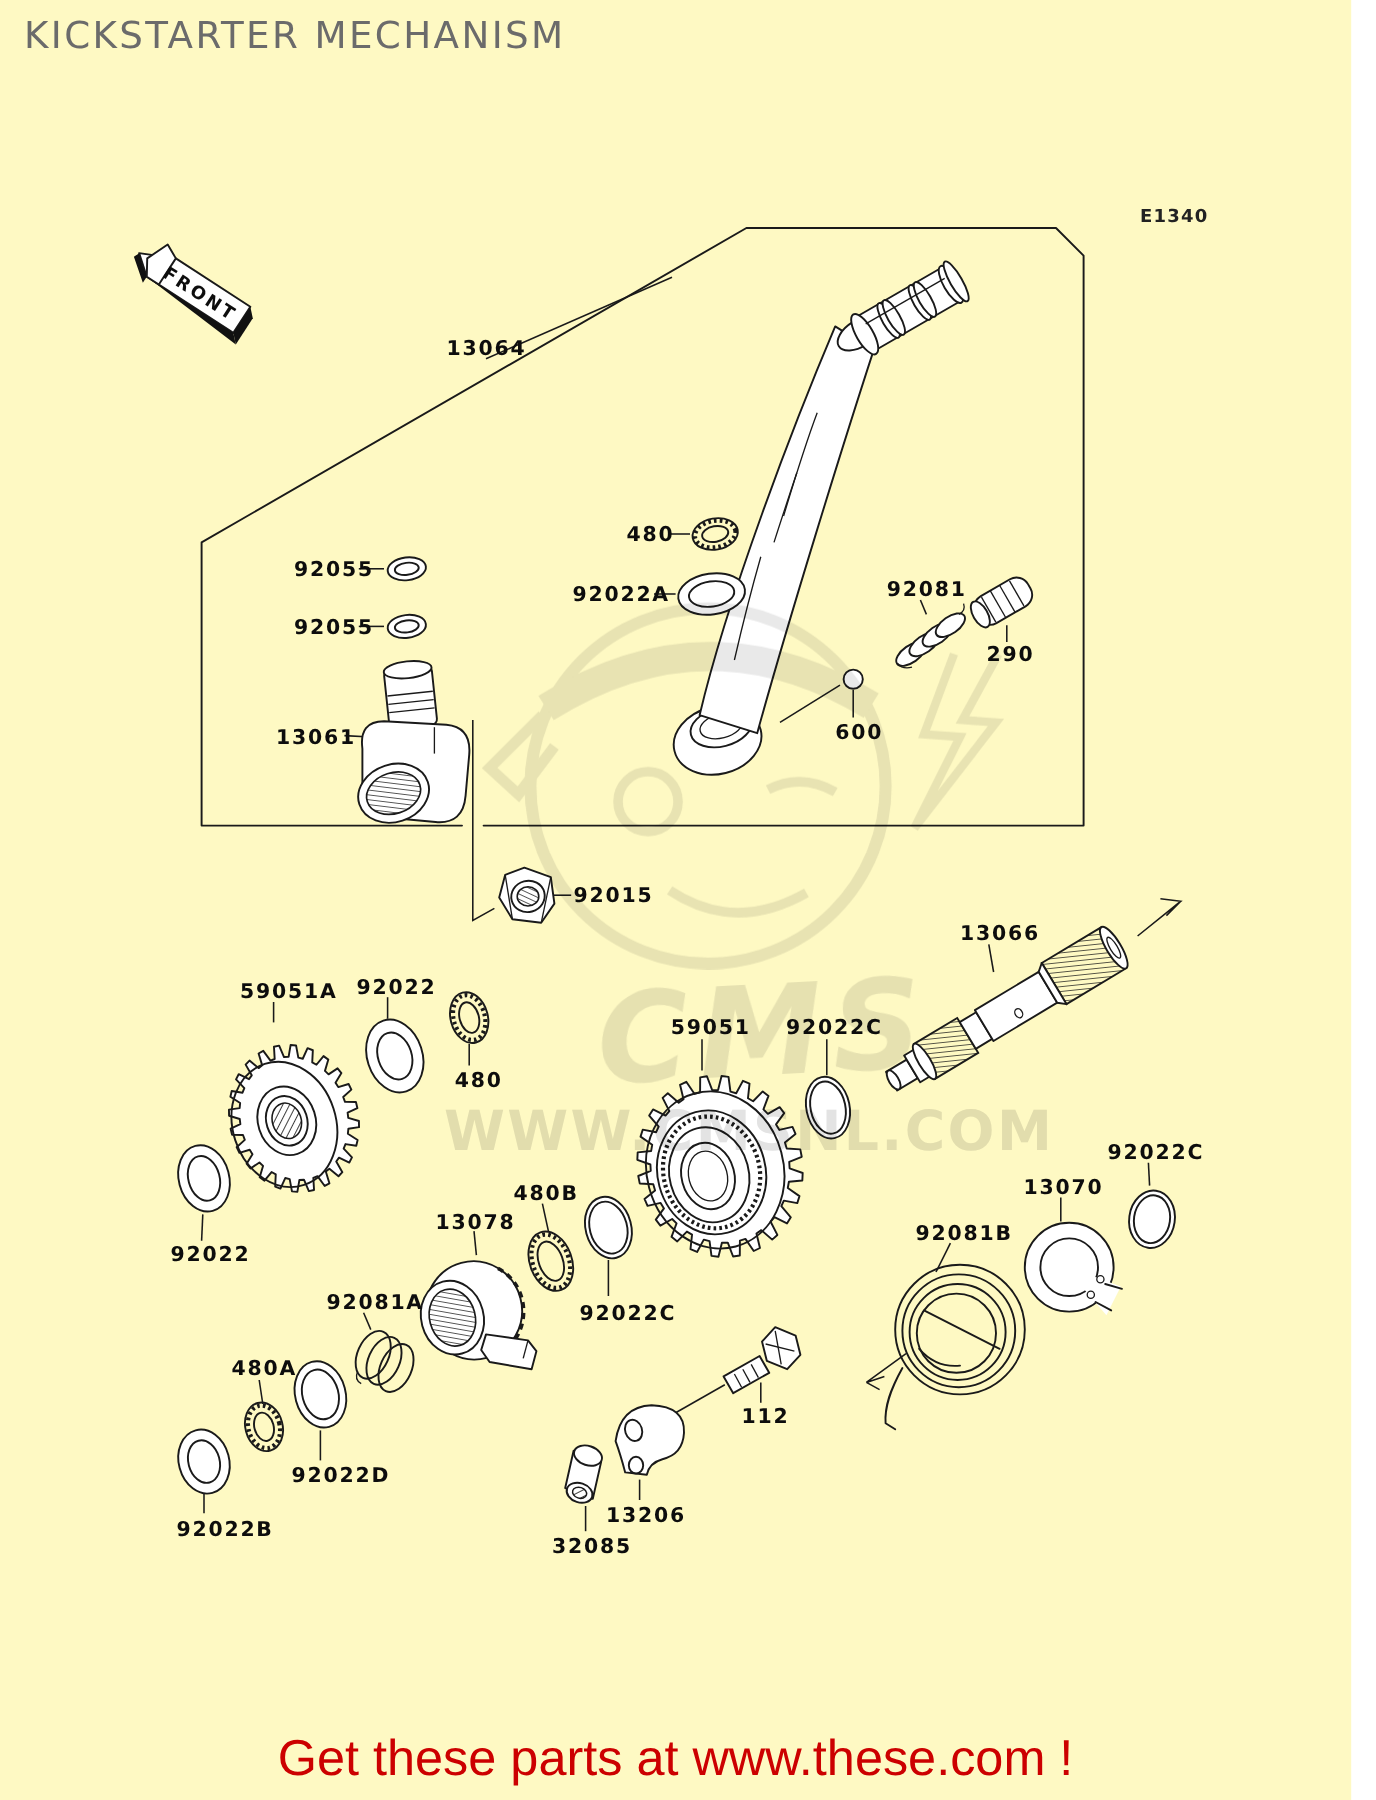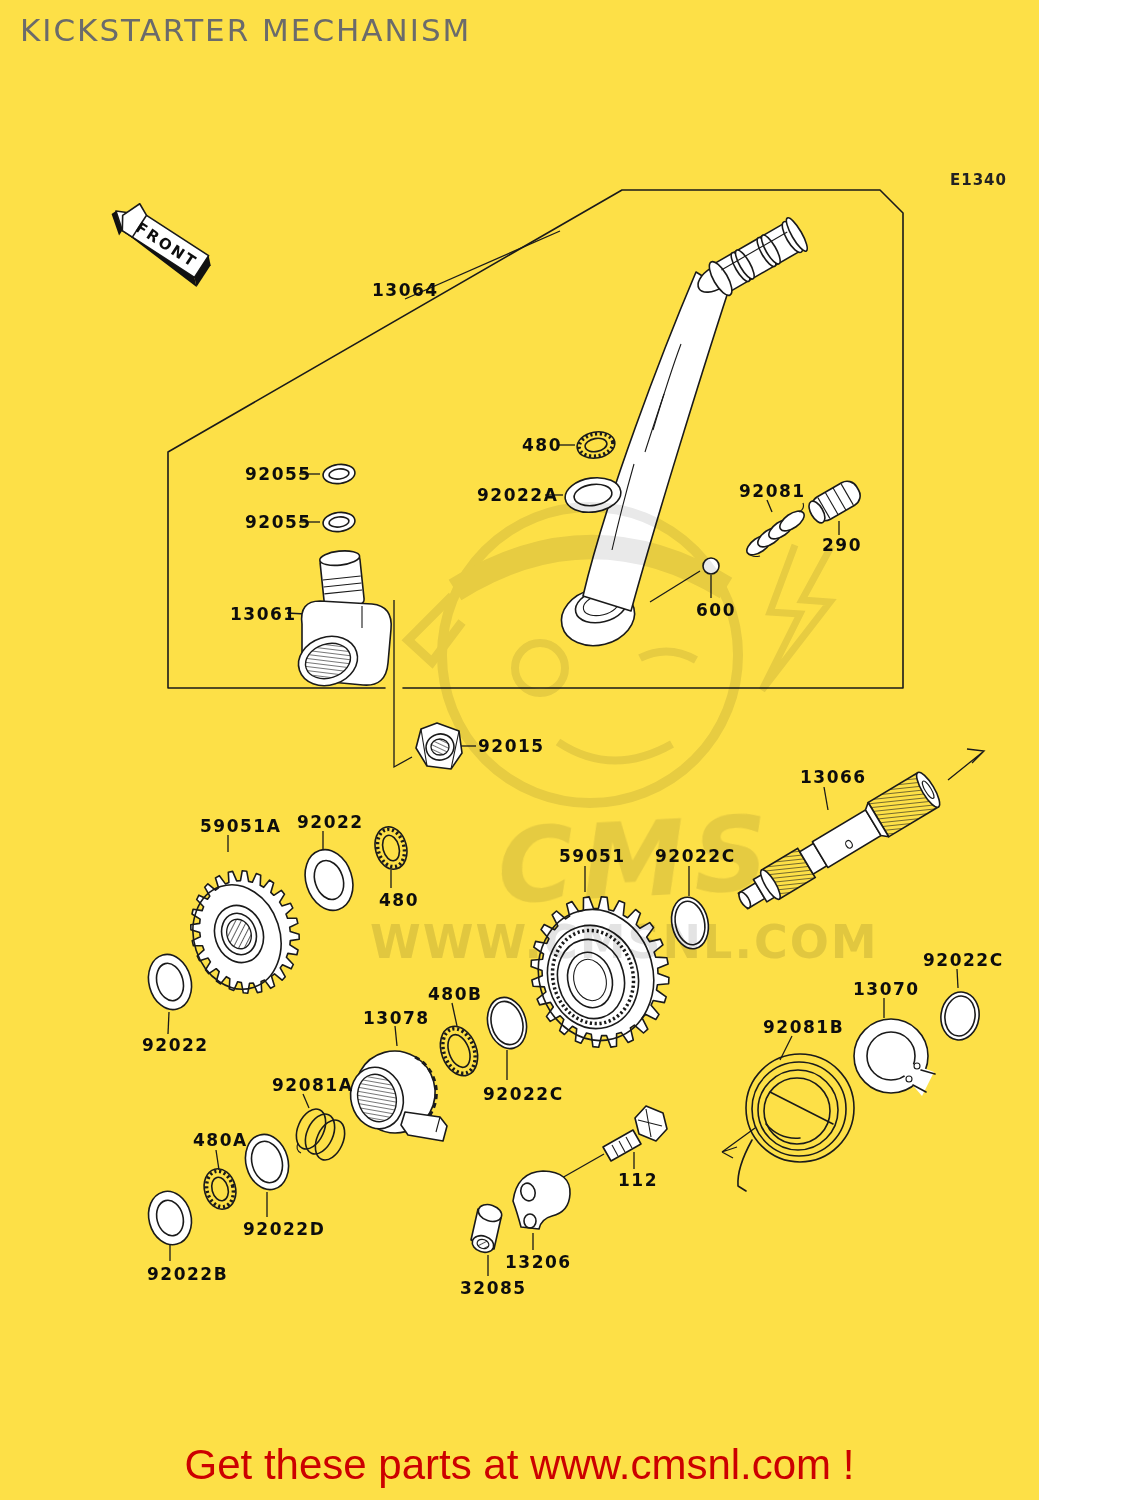--- a/index.html
+++ b/index.html
@@ -1,16 +1,16 @@
 <!DOCTYPE html>
 <html><head>
 <meta charset="utf-8">
 <style>
   html,body{margin:0;padding:0;background:#fff;}
-  #page{position:relative;width:1039px;height:1500px;background:#fde047;overflow:hidden;
+  #page{position:relative;width:1126px;height:1500px;background:#fef9c3;overflow:hidden;
         font-family:"DejaVu Sans",sans-serif;}
   #page-title{position:absolute;left:20px;top:12px;font-size:31px;letter-spacing:2px;
         color:#6b6b6b;font-family:"DejaVu Sans",sans-serif;white-space:nowrap;}
   #footer-banner{position:absolute;left:0;top:1441px;width:100%;text-align:center;
         font-size:42px;color:#cc0000;font-family:"Liberation Sans",sans-serif;white-space:nowrap;}
   svg{position:absolute;left:0;top:0;}
   .ln{stroke:#1a1a1a;stroke-width:1.6;fill:none;stroke-linecap:round;stroke-linejoin:round;}
   .pt{stroke:#1a1a1a;stroke-width:1.6;fill:#ffffff;stroke-linejoin:round;}
   .thin{stroke:#1a1a1a;stroke-width:1.1;fill:none;}
   .lead{stroke:#1a1a1a;stroke-width:1.3;fill:none;}
@@ -365,14 +365,14 @@
       <path class="wm" d="M452,596 L408,640 L432,662 L462,622" stroke-width="9"></path>
       <circle class="wm" cx="540" cy="668" r="25" stroke-width="8"></circle>
       <path class="wm" d="M640,658 Q668,644 696,660" stroke-width="8"></path>
       <path class="wm" d="M558,742 Q612,778 672,744" stroke-width="8"></path>
       <path class="wm" d="M795,545 L770,612 L800,614 L762,690 L830,602 L802,600 L832,545" stroke-width="7"></path>
       <text class="wmtext" x="498" y="898" transform="rotate(-3 600 870)">CMS</text>
       <text class="wmurl" x="370" y="958">WWW.CMSNL.COM</text>
     </g>
   </svg>
 
-  <div id="footer-banner">Get these parts at www.cmsnl.com !</div>
+  <div id="footer-banner">Get these parts at www.these.com !</div>
 </div>
 
 </body></html>

